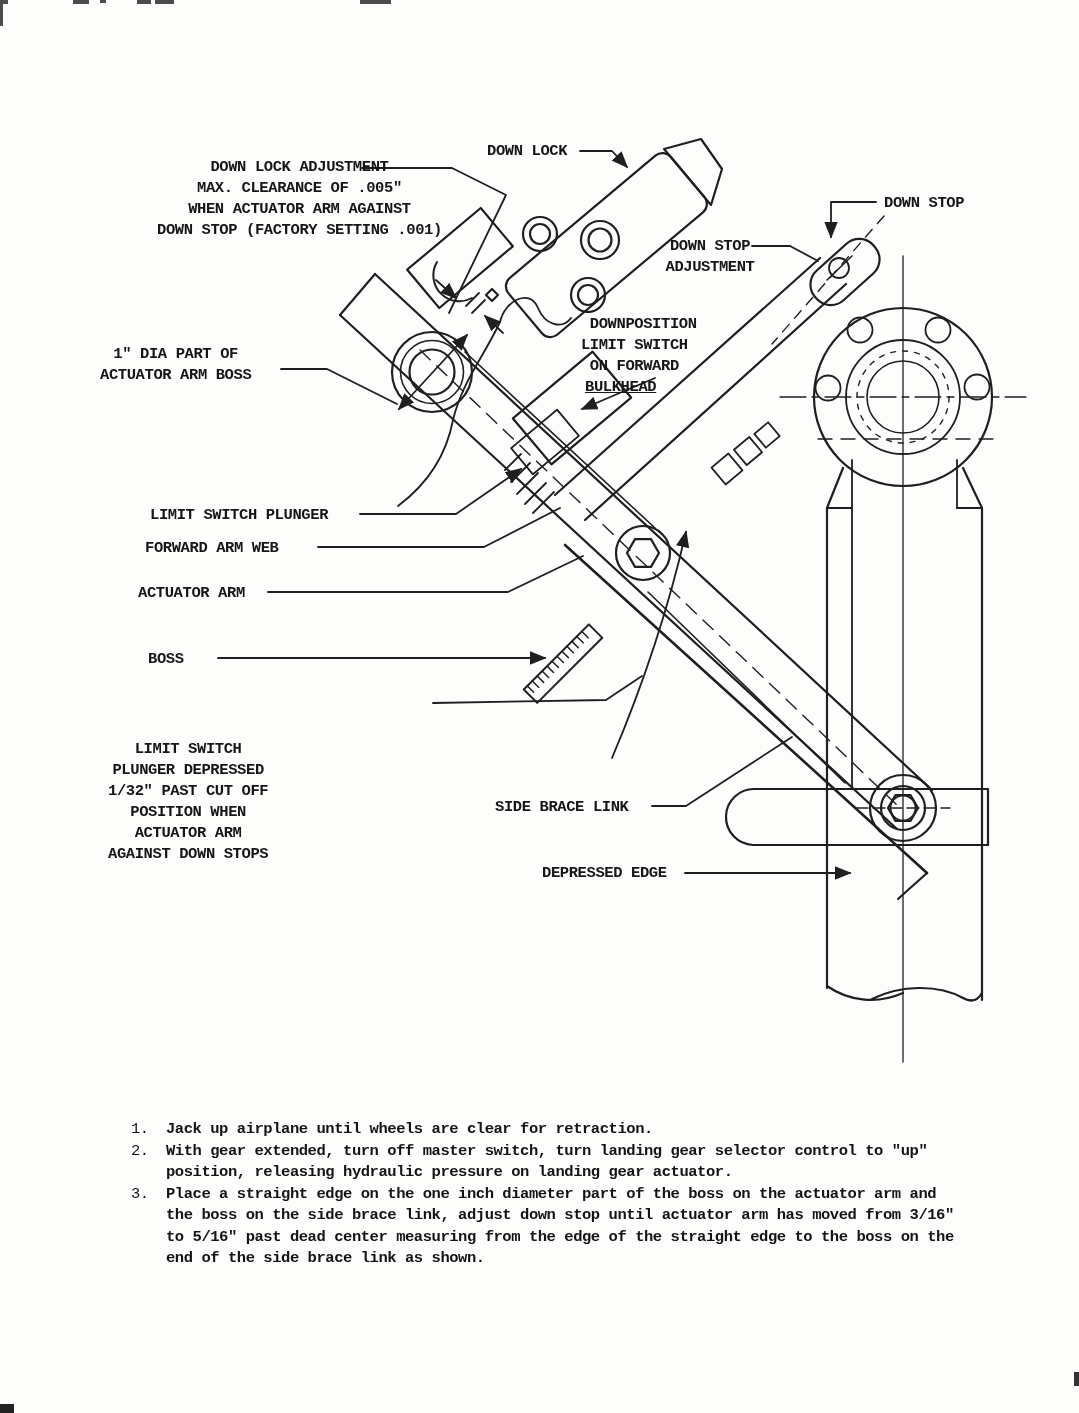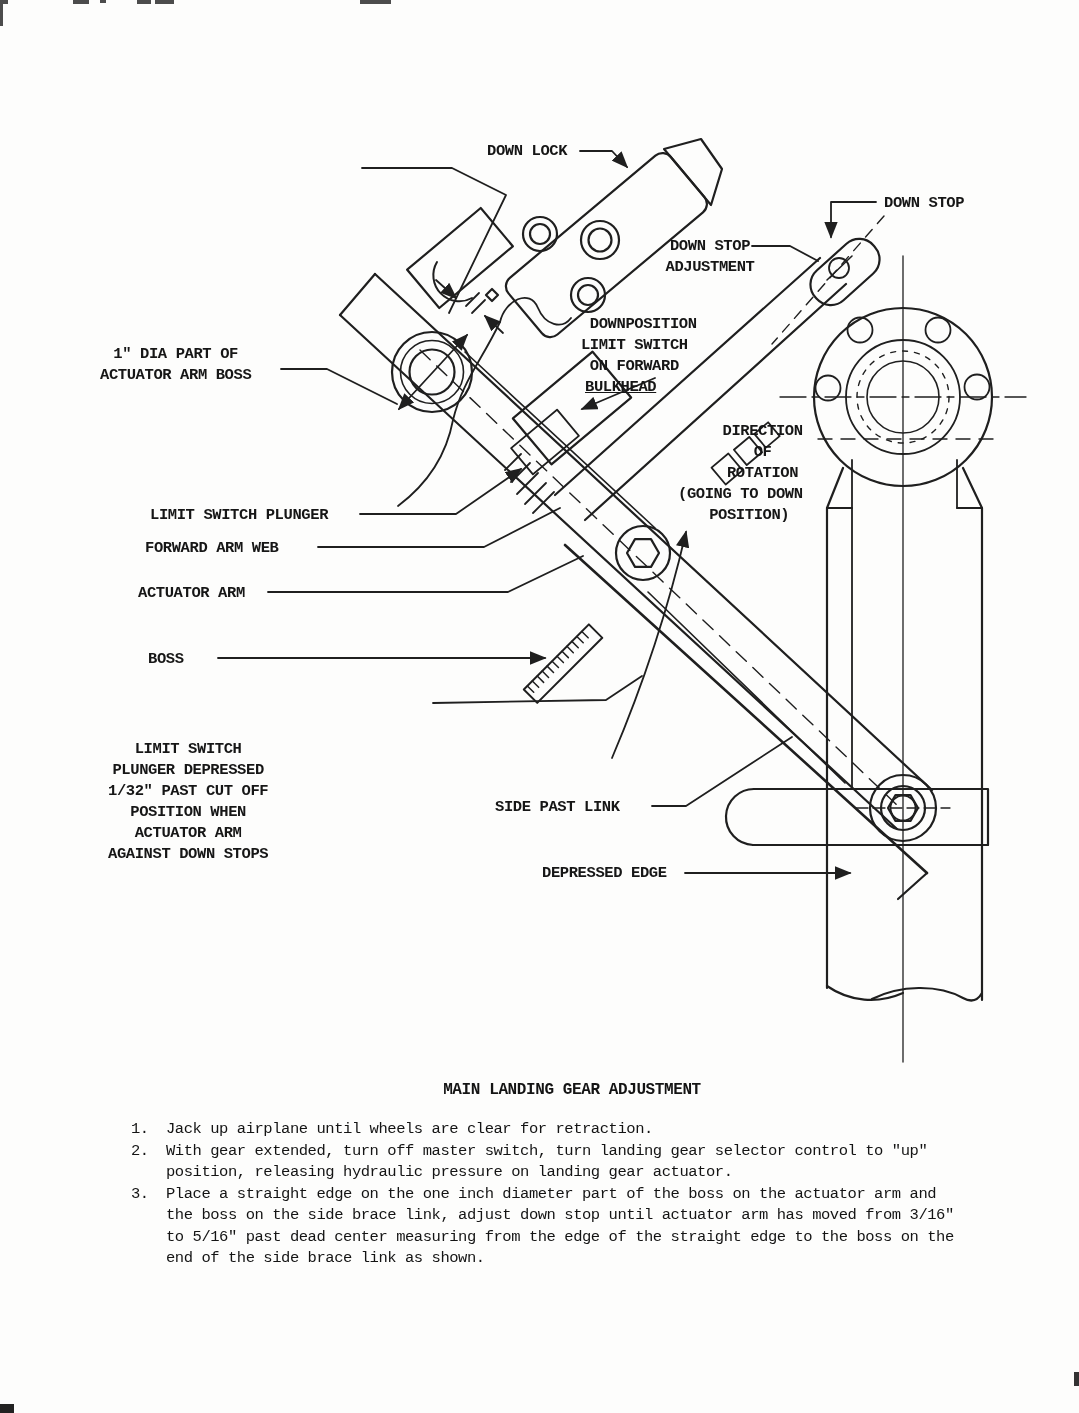--- a/index.html
+++ b/index.html
@@ -24,21 +24,21 @@
     font:bold 16px/21px "Liberation Mono", monospace;letter-spacing:-0.4px;color:#141414;
   }
   .doc-body{
     position:absolute;left:97px;top:1119px;width:960px;
     font:15.5px/21.5px "Liberation Mono", monospace;letter-spacing:-0.45px;color:#141414;
   }
   .intro{white-space:pre;}
   .steps{margin-top:0;}
   .step{display:flex;margin-left:34px;}
   .step .num{width:35px;flex:0 0 35px;}
-  .step .txt{white-space:pre;}
+  .step .txt{white-space:pre;font-weight:bold;}
 </style>
 </head>
 <body>
 
 <div class="page">
 
   <div class="art" style="left:0;top:0;width:3px;height:26px"></div>
   <div class="art" style="left:0;top:0;width:8px;height:4px"></div>
   <div class="art" style="left:73px;top:0;width:16px;height:4px"></div>
   <div class="art" style="left:100px;top:0;width:6px;height:3px"></div>
@@ -182,49 +182,47 @@
       <polyline points="360,514 456,514 521,469" marker-end="url(#ah)"></polyline>
       <polyline points="318,547 484,547 560,508"></polyline>
       <polyline points="268,592 508,592 583,556"></polyline>
       <line x1="218" y1="658" x2="545" y2="658" marker-end="url(#ah)"></line>
       <polyline points="433,703 606,700 642,676"></polyline>
       <polyline points="652,806 686,806 792,737"></polyline>
       <line x1="685" y1="873" x2="850" y2="873" marker-end="url(#ah)"></line>
     </g>
   </svg>
 
+  <div class="fig-label" style="left:157px;top:157px">DOWN LOCK ADJUSTMENT
+MAX. CLEARANCE OF .005"
+WHEN ACTUATOR ARM AGAINST
+DOWN STOP (FACTORY SETTING .001)</div>
   <div class="fig-label" style="left:487px;top:141px">DOWN LOCK</div>
   <div class="fig-label" style="left:884px;top:193px">DOWN STOP</div>
   <div class="fig-label center" style="left:655px;top:236px;width:110px">DOWN STOP
 ADJUSTMENT</div>
   <div class="fig-label" style="left:572px;top:314px">  DOWNPOSITION
 LIMIT SWITCH
 ON FORWARD</div>
   <div class="fig-label underline" style="left:585px;top:377px">BULKHEAD</div>
   <div class="fig-label" style="left:100px;top:344px">1" DIA PART OF
 ACTUATOR ARM BOSS</div>
-  <div class="fig-label" style="left:678px;top:421px">     DIRECTION
-     OF
-     ROTATION
-(GOING TO DOWN
-  POSITION)</div>
   <div class="fig-label" style="left:150px;top:505px">LIMIT SWITCH PLUNGER</div>
   <div class="fig-label" style="left:145px;top:538px">FORWARD ARM WEB</div>
   <div class="fig-label" style="left:138px;top:583px">ACTUATOR ARM</div>
   <div class="fig-label" style="left:148px;top:649px">BOSS</div>
   <div class="fig-label" style="left:108px;top:739px">LIMIT SWITCH
 PLUNGER DEPRESSED
 1/32" PAST CUT OFF
 POSITION WHEN
 ACTUATOR ARM
 AGAINST DOWN STOPS</div>
-  <div class="fig-label" style="left:495px;top:797px">SIDE PAST LINK</div>
+  <div class="fig-label" style="left:495px;top:797px">SIDE BRACE LINK</div>
   <div class="fig-label" style="left:542px;top:863px">DEPRESSED EDGE</div>
 
-  <div class="doc-title">MAIN LANDING GEAR ADJUSTMENT</div>
 
   <div class="doc-body">
     <div class="steps">
       <div class="step">
         <span class="num">1.</span>
         <span class="txt">Jack up airplane until wheels are clear for retraction.</span>
       </div>
       <div class="step">
         <span class="num">2.</span>
         <span class="txt">With gear extended, turn off master switch, turn landing gear selector control to "up"

